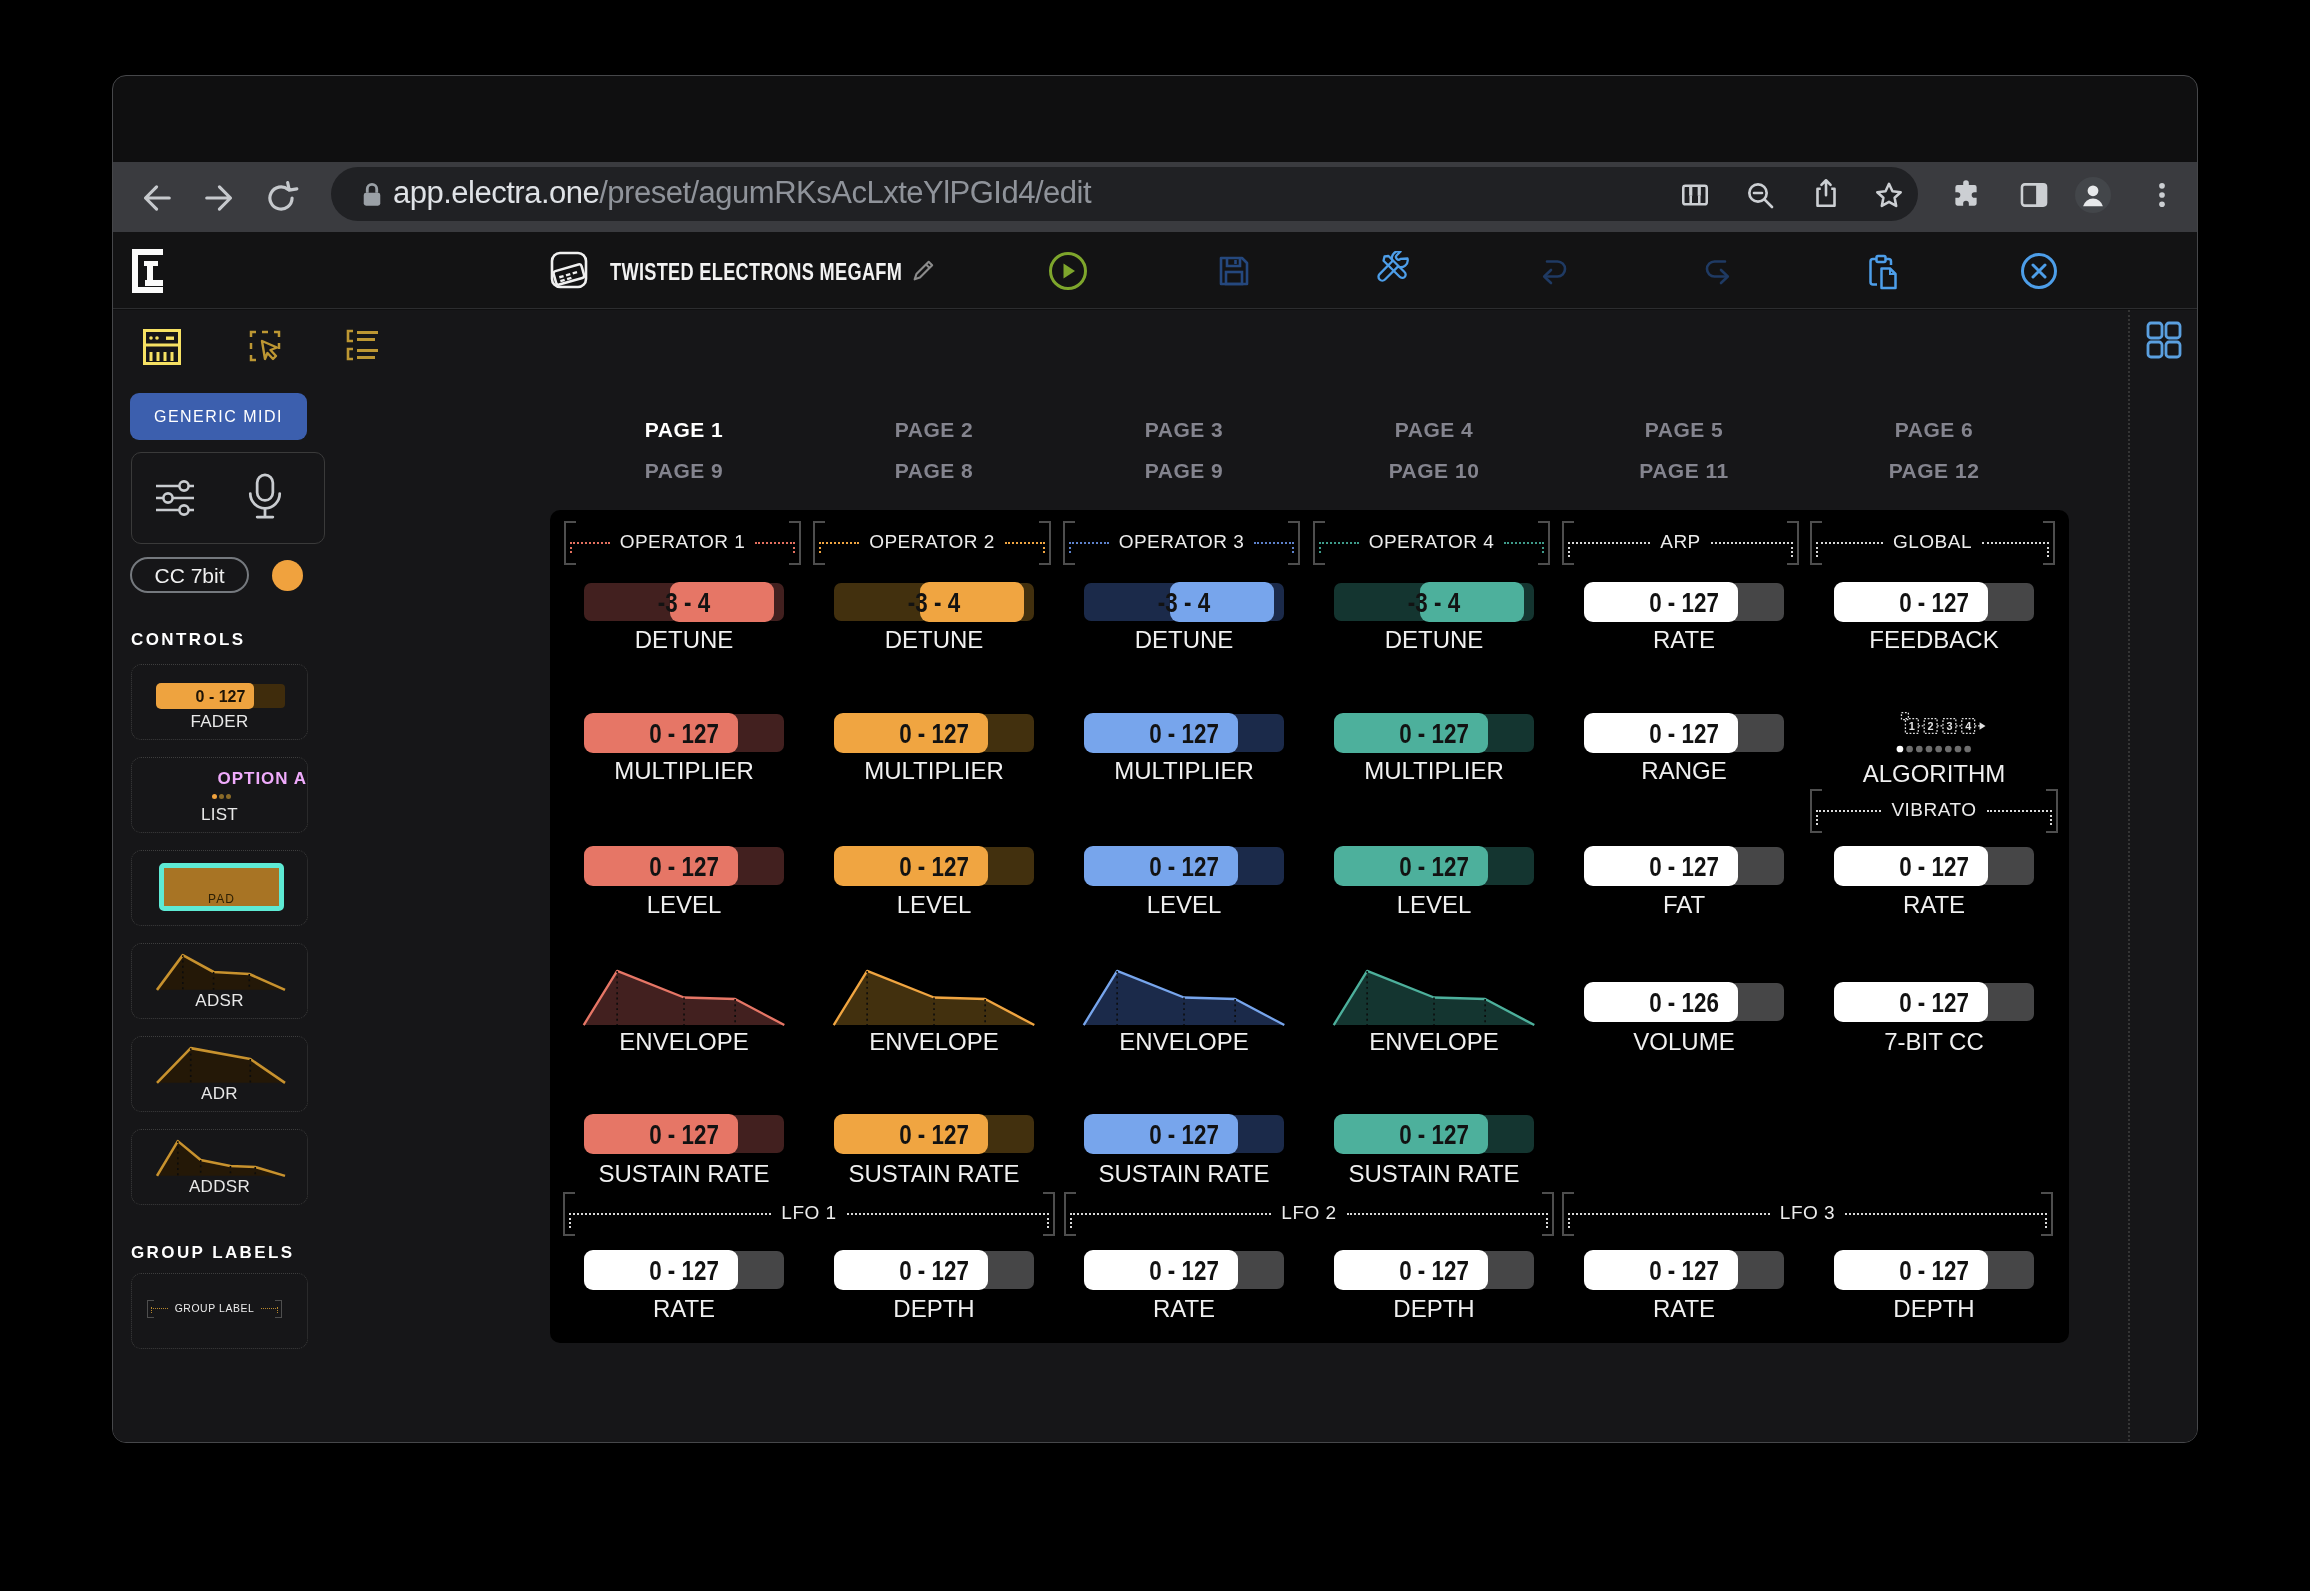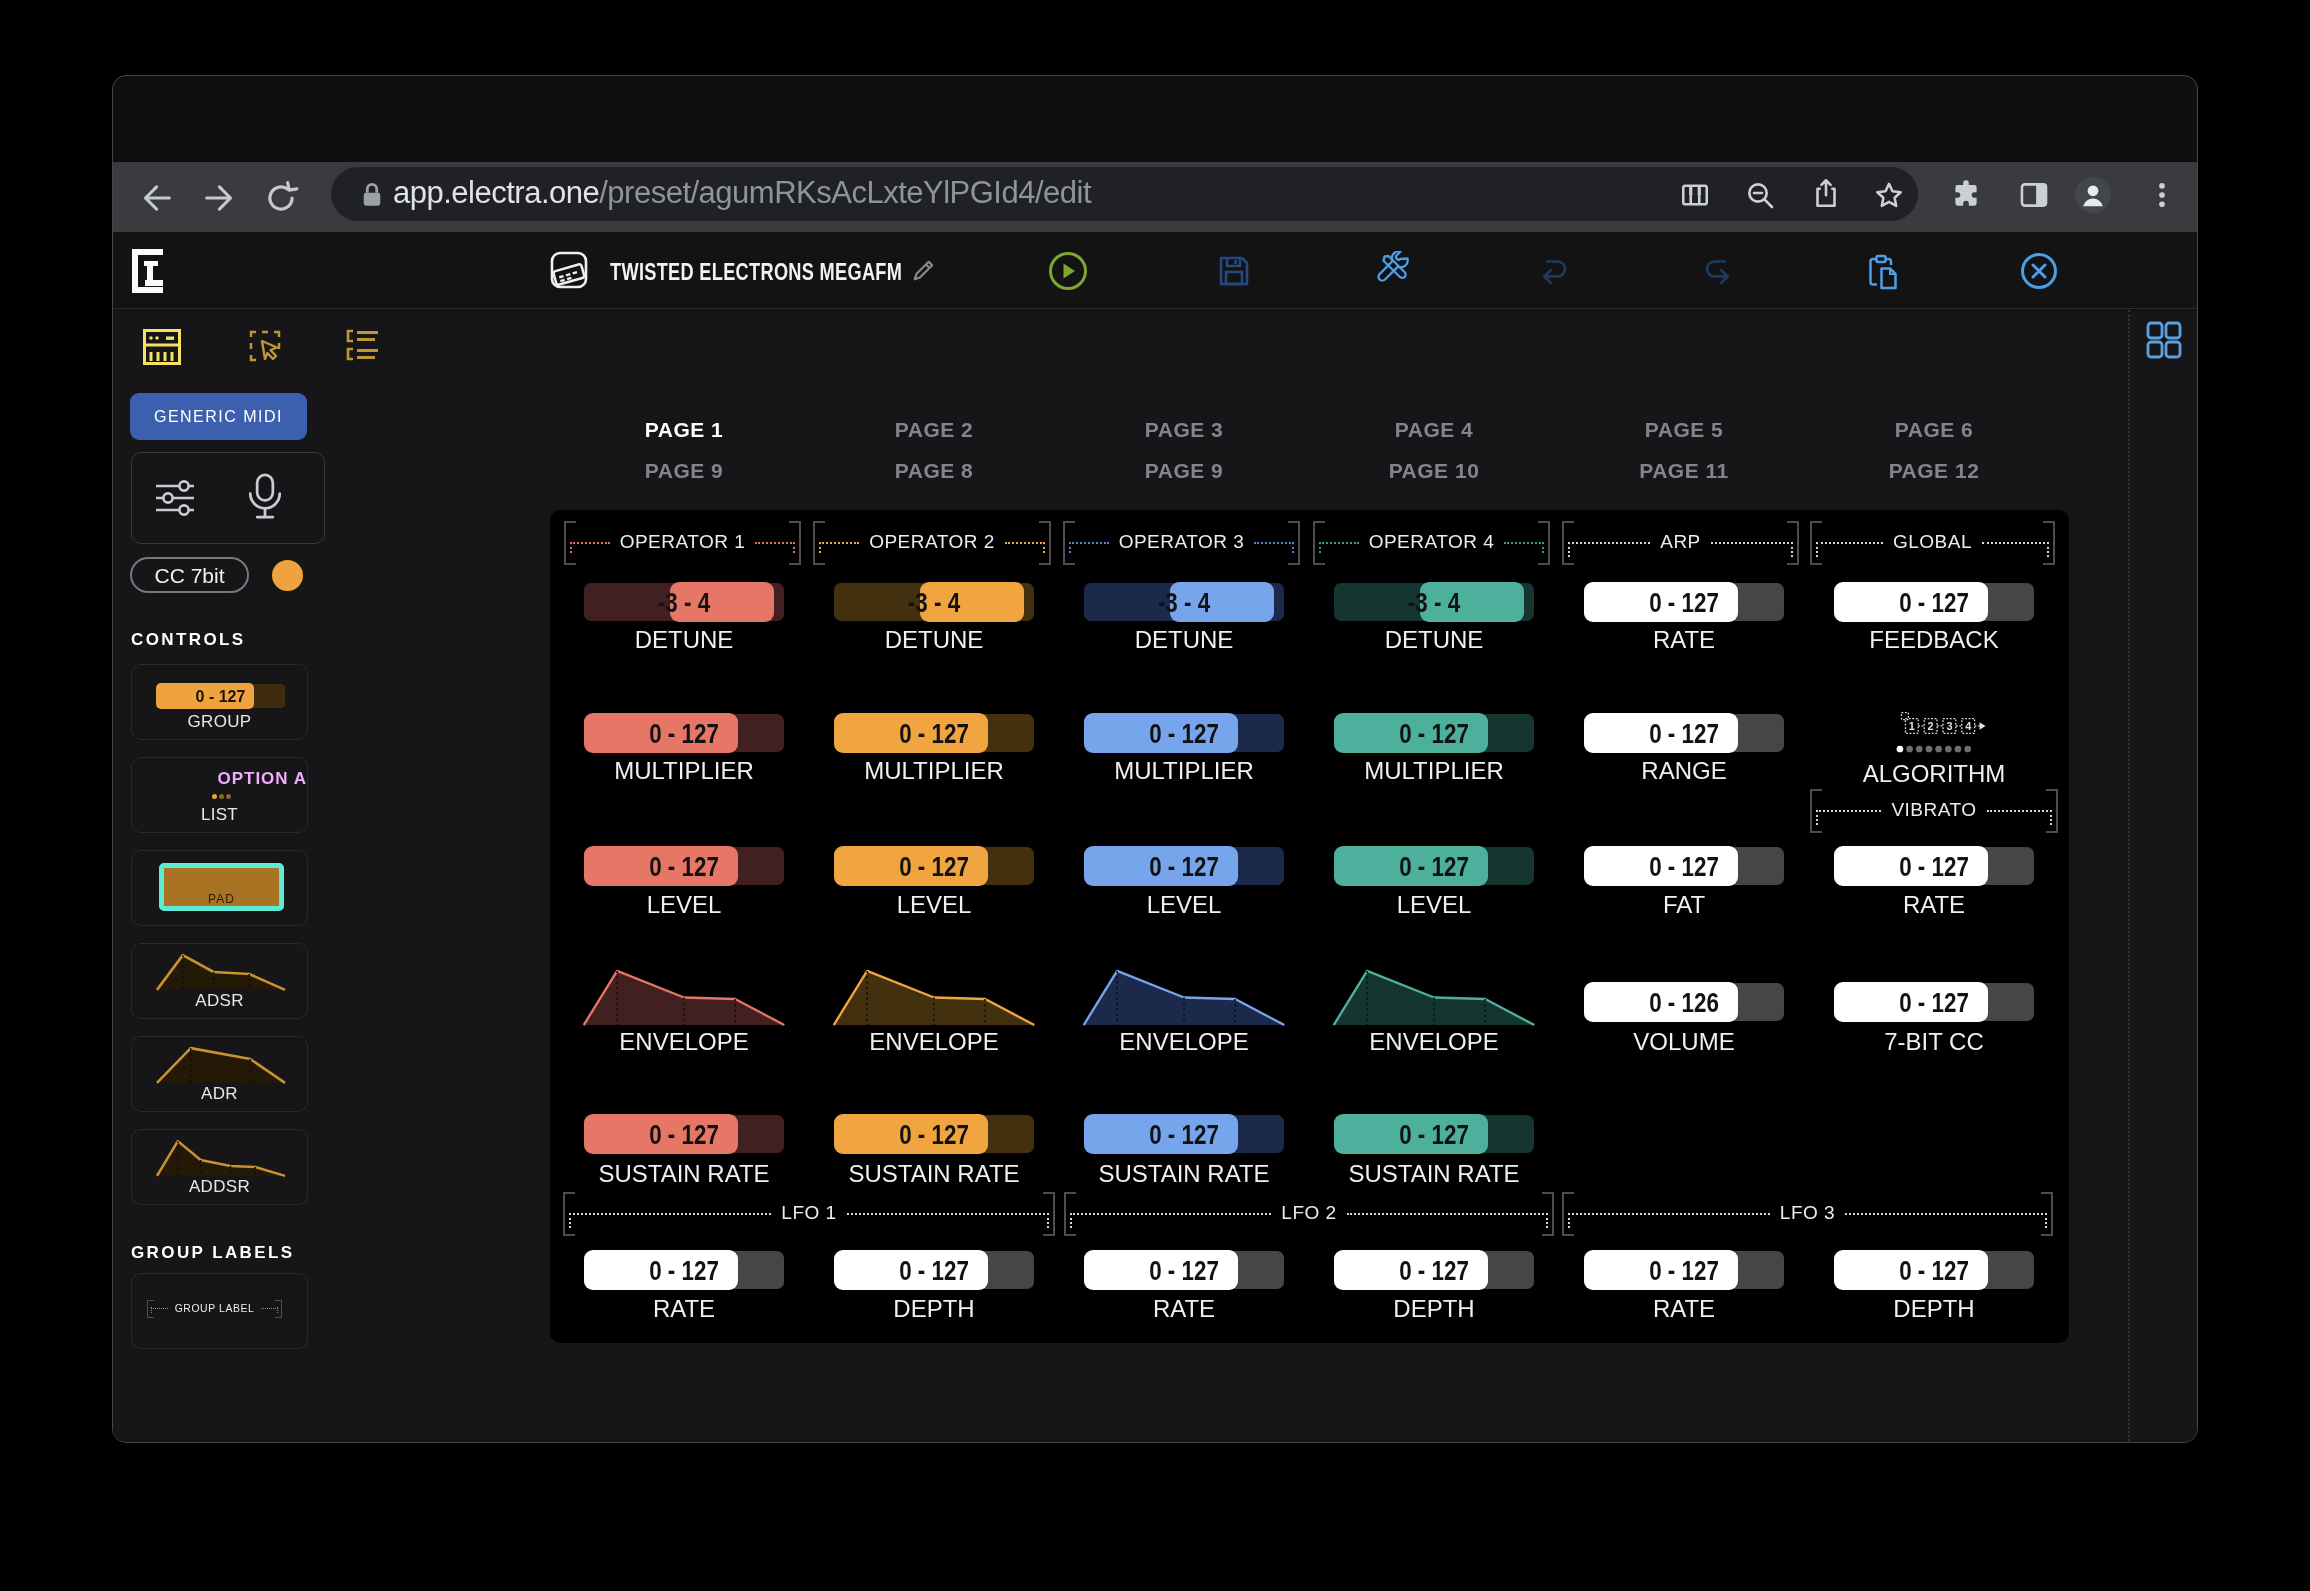--- a/index.html
+++ b/index.html
@@ -183,21 +183,21 @@
         <path d="M8 22 a15 15 0 0 0 30 0" stroke="#c9ccd0" stroke-width="2.8" fill="none" stroke-linecap="round"></path>
         <path d="M23 37 V45 M15 46 H31" stroke="#c9ccd0" stroke-width="2.8" stroke-linecap="round"></path>
       </svg>
 <div style="position:absolute;left:17px;top:481px;width:119px;height:36px;border:2px solid #75797e;border-radius:19px;text-align:center;line-height:33px;font-size:21px;color:#f0f0f0">CC 7bit</div>
 <div style="position:absolute;left:159px;top:484px;width:31px;height:31px;border-radius:50%;background:#f0a23e"></div>
 <div class="shead" style="top:554px">CONTROLS</div>
 <div class="sbx" style="top:588px">
 <div style="position:absolute;left:24px;top:19px;width:129px;height:24px;border-radius:4px;background:#3f2c0c"></div>
 <div style="position:absolute;left:24px;top:18px;width:98px;height:26px;border-radius:5px;background:#eea33f"></div>
 <div style="position:absolute;left:24px;top:19px;width:129px;height:24px;text-align:center;line-height:26px;font-size:16px;font-weight:bold;color:#1c1306">0 - 127</div>
-<div class="cap">GROUP</div>
+<div class="cap">FADER</div>
 </div>
 <div class="sbx" style="top:681px">
 <div style="position:absolute;left:0;top:11px;width:100%;text-align:right;font-size:17px;font-weight:bold;color:#f0abfc;letter-spacing:1px">OPTION A</div>
 <div style="position:absolute;left:80px;top:36px;width:5px;height:5px;border-radius:50%;background:#f0a23e"></div>
 <div style="position:absolute;left:87px;top:36px;width:5px;height:5px;border-radius:50%;background:#8a6a28"></div>
 <div style="position:absolute;left:94px;top:36px;width:5px;height:5px;border-radius:50%;background:#8a6a28"></div>
 <div class="cap">LIST</div>
 </div>
 <div class="sbx" style="top:774px">
 <div style="position:absolute;left:27px;top:12px;width:125px;height:48px;background:#a87424;border:5px solid #5eead4;border-radius:5px;text-align:center;line-height:63px;font-size:12px;color:#2e2005;letter-spacing:1px">PAD</div>

